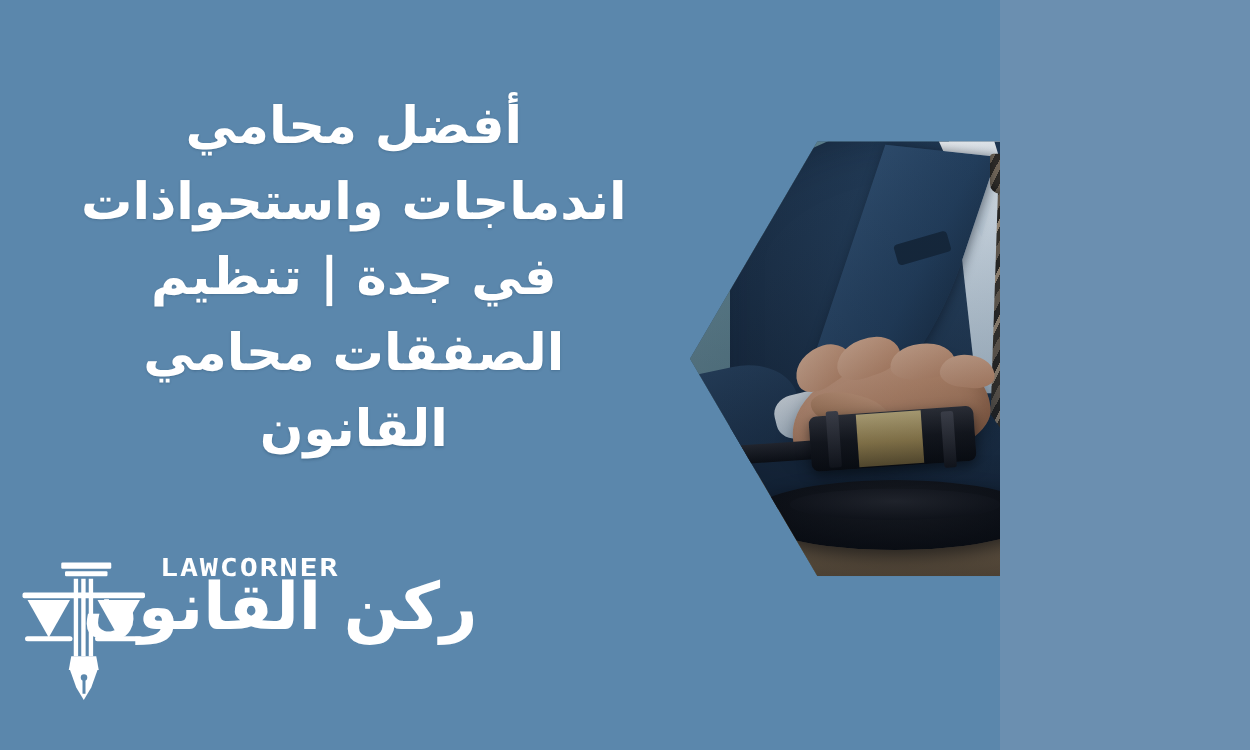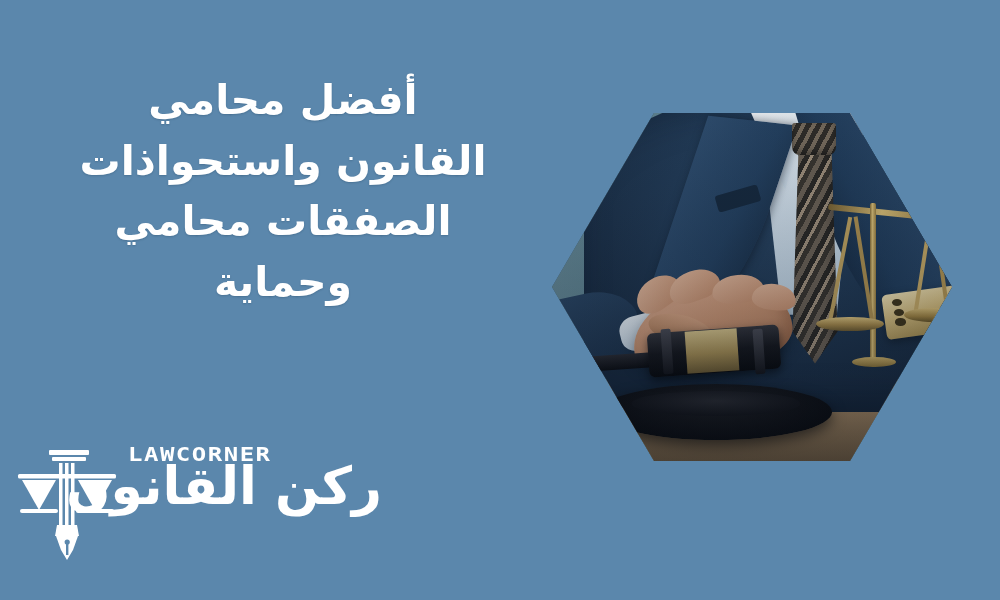--- a/index.html
+++ b/index.html
@@ -3,21 +3,21 @@
 <meta charset="utf-8">
 <title>LawCorner</title>
 <style>
   html, body {
     margin: 0;
     padding: 0;
     background: #6b8fb0;
   }
   .canvas {
     position: relative;
-    width: 1000px;
+    width: 800px;
     height: 600px;
     overflow: hidden;
     background: #5b87ac;
     font-family: "DejaVu Sans", "Liberation Sans", sans-serif;
   }
 
   
   .headline {
     position: absolute;
     top: 70px;
@@ -395,23 +395,24 @@
     white-space: nowrap;
   }
 </style>
 </head>
 <body>
 
 <div class="canvas">
 
   <div class="headline">
     <span class="ln">أفضل محامي</span>
-    <span class="ln">القانون واستحواذات</span>
+    <span class="ln">اندماجات واستحواذات</span>
+    <span class="ln">في جدة | تنظيم</span>
     <span class="ln">الصفقات محامي</span>
-    <span class="ln">وحماية</span>
+    <span class="ln">القانون</span>
   </div>
 
   <div class="hex-wrap">
     <div class="photo">
 
       <div class="desk-edge"></div>
       <div class="desk"></div>
 
       <div class="suit"></div>
       <div class="shirt"></div>

